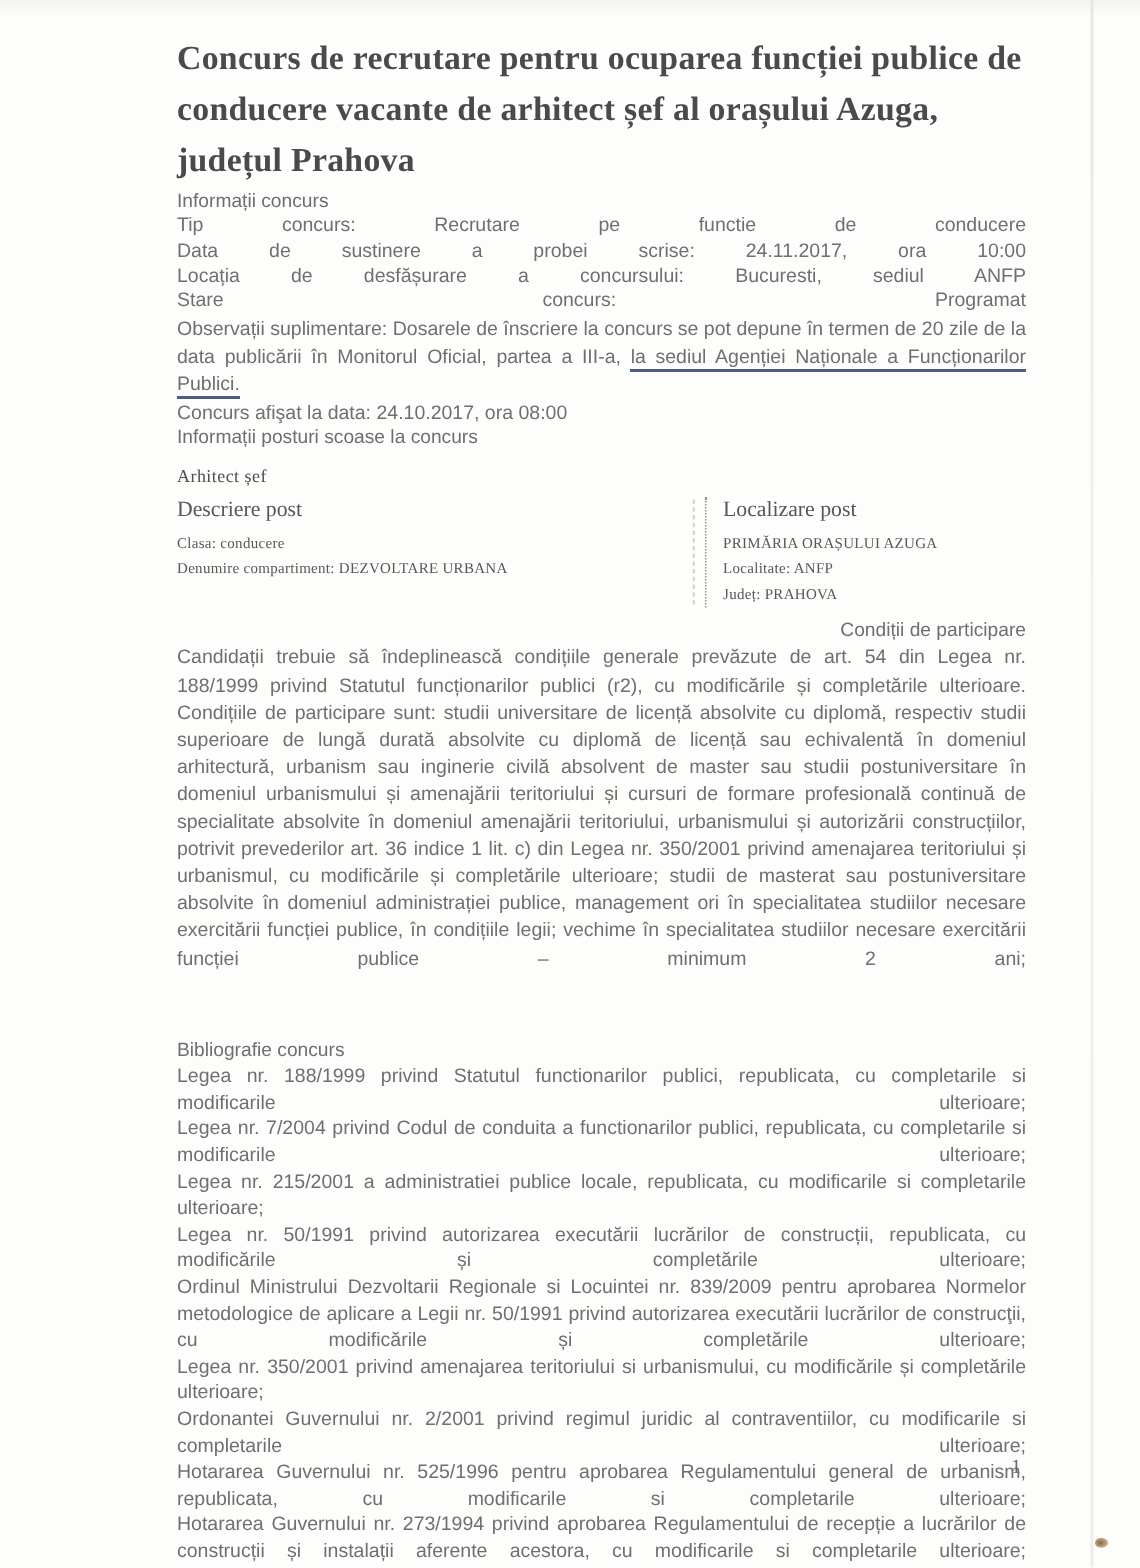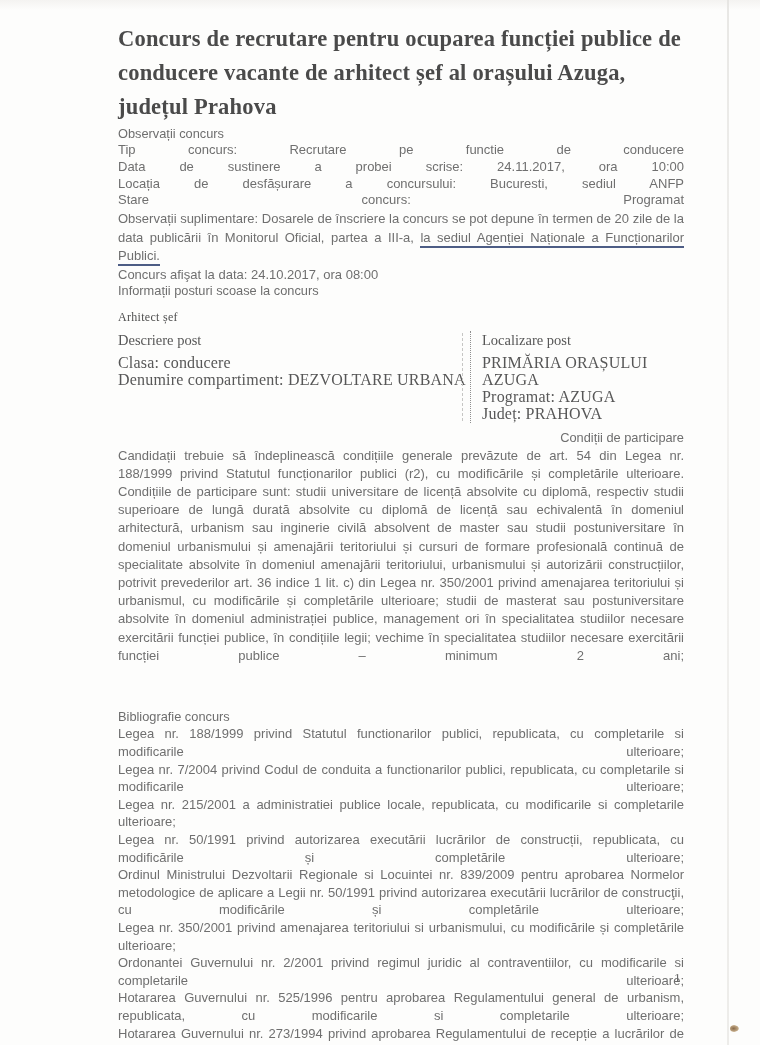--- a/index.html
+++ b/index.html
@@ -99,21 +99,21 @@
     left: -9px; top: 2px; bottom: 2px;
     border-left: 1px dashed #c6c6c4;
   }
   .serif { font-family: "Liberation Serif", serif; color: #575757; }
   .col-heading {
     font-size: 14.5px;
     line-height: 18px;
     margin-bottom: 5px;
   }
   .col-line {
-    font-size: 16px;
+    font-size: 10px;
     line-height: 17.2px;
     letter-spacing: .2px;
   }
   .conditii-heading {
     margin-top: 6px;
     line-height: 17px;
     text-align: right;
   }
   .conditii-text {
     margin: 1px 0 0 0;
@@ -139,21 +139,21 @@
 <body>
 
 <div class="page">
   <div class="scan-right-line"></div>
   <div class="scan-speck"></div>
 
   <div class="content">
 
     <h1 class="title">Concurs de recrutare pentru ocuparea funcției publice de conducere vacante de arhitect șef al orașului Azuga, județul Prahova</h1>
 
-    <div class="sans-heading">Observații concurs</div>
+    <div class="sans-heading">Informații concurs</div>
 
     <div class="info-line fj">Tip concurs: Recrutare pe functie de conducere</div>
     <div class="info-line fj">Data de sustinere a probei scrise: 24.11.2017, ora 10:00</div>
     <div class="info-line fj">Locația de desfășurare a concursului: Bucuresti, sediul ANFP</div>
     <div class="info-line fj">Stare concurs: Programat</div>
 
     <p class="para fj"><span>Observații suplimentare: Dosarele de înscriere la concurs se pot depune în termen de 20 zile de la data publicării în Monitorul Oficial, partea a III-a, </span><span class="hand-underline">la sediul Agenției Naționale a Funcționarilor Publici.</span></p>
 
     <div class="afisat-line">Concurs afişat la data: 24.10.2017, ora 08:00</div>
 
@@ -163,21 +163,21 @@
 
     <div class="cols">
       <div class="col-left">
         <div class="serif col-heading">Descriere post</div>
         <div class="serif col-line">Clasa: conducere</div>
         <div class="serif col-line">Denumire compartiment: DEZVOLTARE URBANA</div>
       </div>
       <div class="col-right">
         <div class="serif col-heading" style="margin-bottom:5px">Localizare post</div>
         <div class="serif col-line">PRIMĂRIA ORAȘULUI AZUGA</div>
-        <div class="serif col-line">Programat: AZUGA</div>
+        <div class="serif col-line">Localitate: ANFP</div>
         <div class="serif col-line">Județ: PRAHOVA</div>
       </div>
     </div>
 
     <div class="sans-heading conditii-heading">Condiții de participare</div>
 
     <p class="conditii-text fj">Candidații trebuie să îndeplinească condițiile generale prevăzute de art. 54 din Legea nr. 188/1999 privind Statutul funcționarilor publici (r2), cu modificările și completările ulterioare. Condițiile de participare sunt: studii universitare de licență absolvite cu diplomă, respectiv studii superioare de lungă durată absolvite cu diplomă de licență sau echivalentă în domeniul arhitectură, urbanism sau inginerie civilă absolvent de master sau studii postuniversitare în domeniul urbanismului și amenajării teritoriului și cursuri de formare profesională continuă de specialitate absolvite în domeniul amenajării teritoriului, urbanismului și autorizării construcțiilor, potrivit prevederilor art. 36 indice 1 lit. c) din Legea nr. 350/2001 privind amenajarea teritoriului și urbanismul, cu modificările și completările ulterioare; studii de masterat sau postuniversitare absolvite în domeniul administrației publice, management ori în specialitatea studiilor necesare exercitării funcției publice, în condițiile legii; vechime în specialitatea studiilor necesare exercitării funcției publice – minimum 2 ani;</p>
 
     <div class="sans-heading biblio-heading">Bibliografie concurs</div>
 

